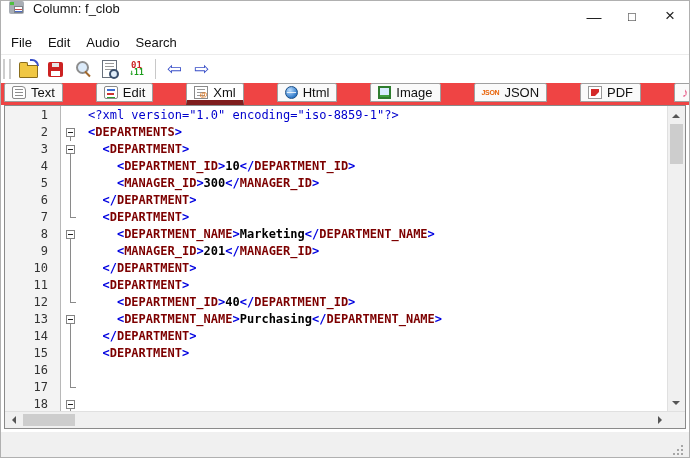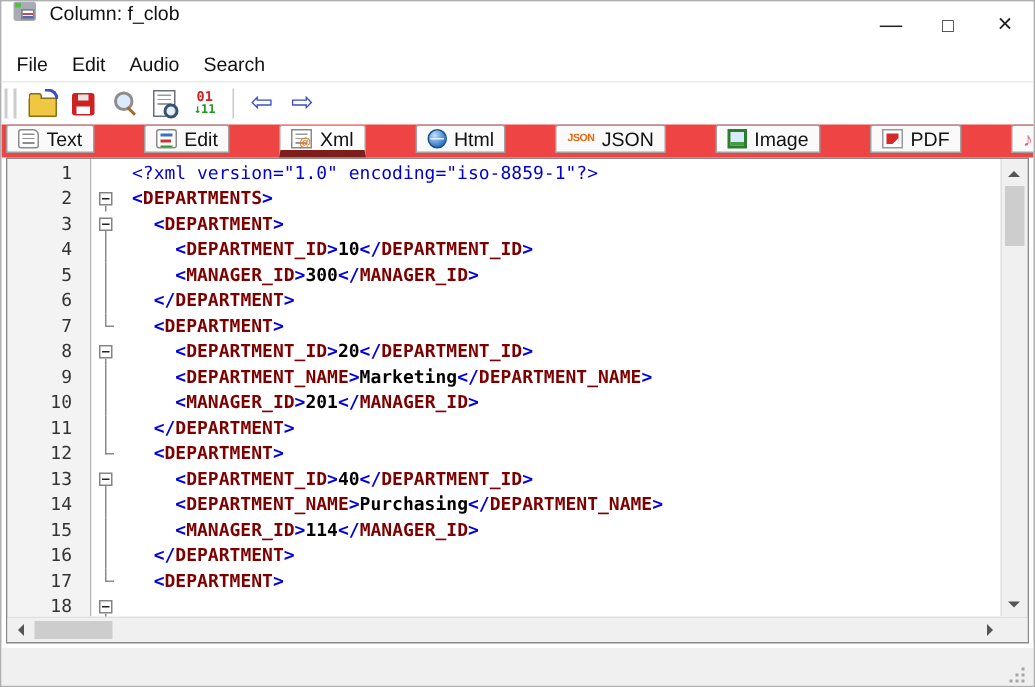--- a/index.html
+++ b/index.html
@@ -180,26 +180,26 @@
       </div>
       <div class="tab active">
         <span class="ticon icon-xml-document"></span>
         <span class="tlabel">Xml</span>
       </div>
       <div class="tab">
         <span class="ticon icon-globe"></span>
         <span class="tlabel">Html</span>
       </div>
       <div class="tab">
+        <span class="ticon icon-picture"></span>
+        <span class="tlabel">Image</span>
+      </div>
+      <div class="tab">
         <span class="ticon icon-json-text">JSON</span>
         <span class="tlabel">JSON</span>
-      </div>
-      <div class="tab">
-        <span class="ticon icon-picture"></span>
-        <span class="tlabel">Image</span>
       </div>
       <div class="tab">
         <span class="ticon icon-pdf-document"></span>
         <span class="tlabel">PDF</span>
       </div>
       <div class="tab">
         <span class="ticon icon-music-note">♪</span>
         <span class="tlabel">Audio</span>
       </div>
       <div class="tab">
@@ -255,28 +255,26 @@
           <div class="frow f-box"></div>
         </div>
       <div class="codecol" id="codecol">
           <div class="crow"><span class="cd">&lt;?xml version="1.0" encoding="iso-8859-1"?&gt;</span></div>
           <div class="crow"><span class="cb">&lt;</span><span class="ct">DEPARTMENTS</span><span class="cb">&gt;</span></div>
           <div class="crow"><span class="cb">  &lt;</span><span class="ct">DEPARTMENT</span><span class="cb">&gt;</span></div>
           <div class="crow"><span class="cb">    &lt;</span><span class="ct">DEPARTMENT_ID</span><span class="cb">&gt;</span><span class="cv">10</span><span class="cb">&lt;/</span><span class="ct">DEPARTMENT_ID</span><span class="cb">&gt;</span></div>
           <div class="crow"><span class="cb">    &lt;</span><span class="ct">MANAGER_ID</span><span class="cb">&gt;</span><span class="cv">300</span><span class="cb">&lt;/</span><span class="ct">MANAGER_ID</span><span class="cb">&gt;</span></div>
           <div class="crow"><span class="cb">  &lt;/</span><span class="ct">DEPARTMENT</span><span class="cb">&gt;</span></div>
           <div class="crow"><span class="cb">  &lt;</span><span class="ct">DEPARTMENT</span><span class="cb">&gt;</span></div>
-          <div class="crow"><span class="cb">    &lt;</span><span class="ct">DEPARTMENT_ID</span><span class="cb">&gt;</span><span class="cv">20</span><span class="cb">&lt;/</span><span class="ct">DEPARTMENT_ID</span><span class="cb">&gt;</span></div>
           <div class="crow"><span class="cb">    &lt;</span><span class="ct">DEPARTMENT_NAME</span><span class="cb">&gt;</span><span class="cv">Marketing</span><span class="cb">&lt;/</span><span class="ct">DEPARTMENT_NAME</span><span class="cb">&gt;</span></div>
           <div class="crow"><span class="cb">    &lt;</span><span class="ct">MANAGER_ID</span><span class="cb">&gt;</span><span class="cv">201</span><span class="cb">&lt;/</span><span class="ct">MANAGER_ID</span><span class="cb">&gt;</span></div>
           <div class="crow"><span class="cb">  &lt;/</span><span class="ct">DEPARTMENT</span><span class="cb">&gt;</span></div>
           <div class="crow"><span class="cb">  &lt;</span><span class="ct">DEPARTMENT</span><span class="cb">&gt;</span></div>
           <div class="crow"><span class="cb">    &lt;</span><span class="ct">DEPARTMENT_ID</span><span class="cb">&gt;</span><span class="cv">40</span><span class="cb">&lt;/</span><span class="ct">DEPARTMENT_ID</span><span class="cb">&gt;</span></div>
           <div class="crow"><span class="cb">    &lt;</span><span class="ct">DEPARTMENT_NAME</span><span class="cb">&gt;</span><span class="cv">Purchasing</span><span class="cb">&lt;/</span><span class="ct">DEPARTMENT_NAME</span><span class="cb">&gt;</span></div>
-          <div class="crow"><span class="cb">    &lt;</span><span class="ct">MANAGER_ID</span><span class="cb">&gt;</span><span class="cv">114</span><span class="cb">&lt;/</span><span class="ct">MANAGER_ID</span><span class="cb">&gt;</span></div>
           <div class="crow"><span class="cb">  &lt;/</span><span class="ct">DEPARTMENT</span><span class="cb">&gt;</span></div>
           <div class="crow"><span class="cb">  &lt;</span><span class="ct">DEPARTMENT</span><span class="cb">&gt;</span></div>
         </div>
       <div class="vscroll">
         <div class="sarrow up"></div>
         <div class="vthumb"></div>
         <div class="sarrow down"></div>
       </div>
     </div>
     <div class="hrow">

